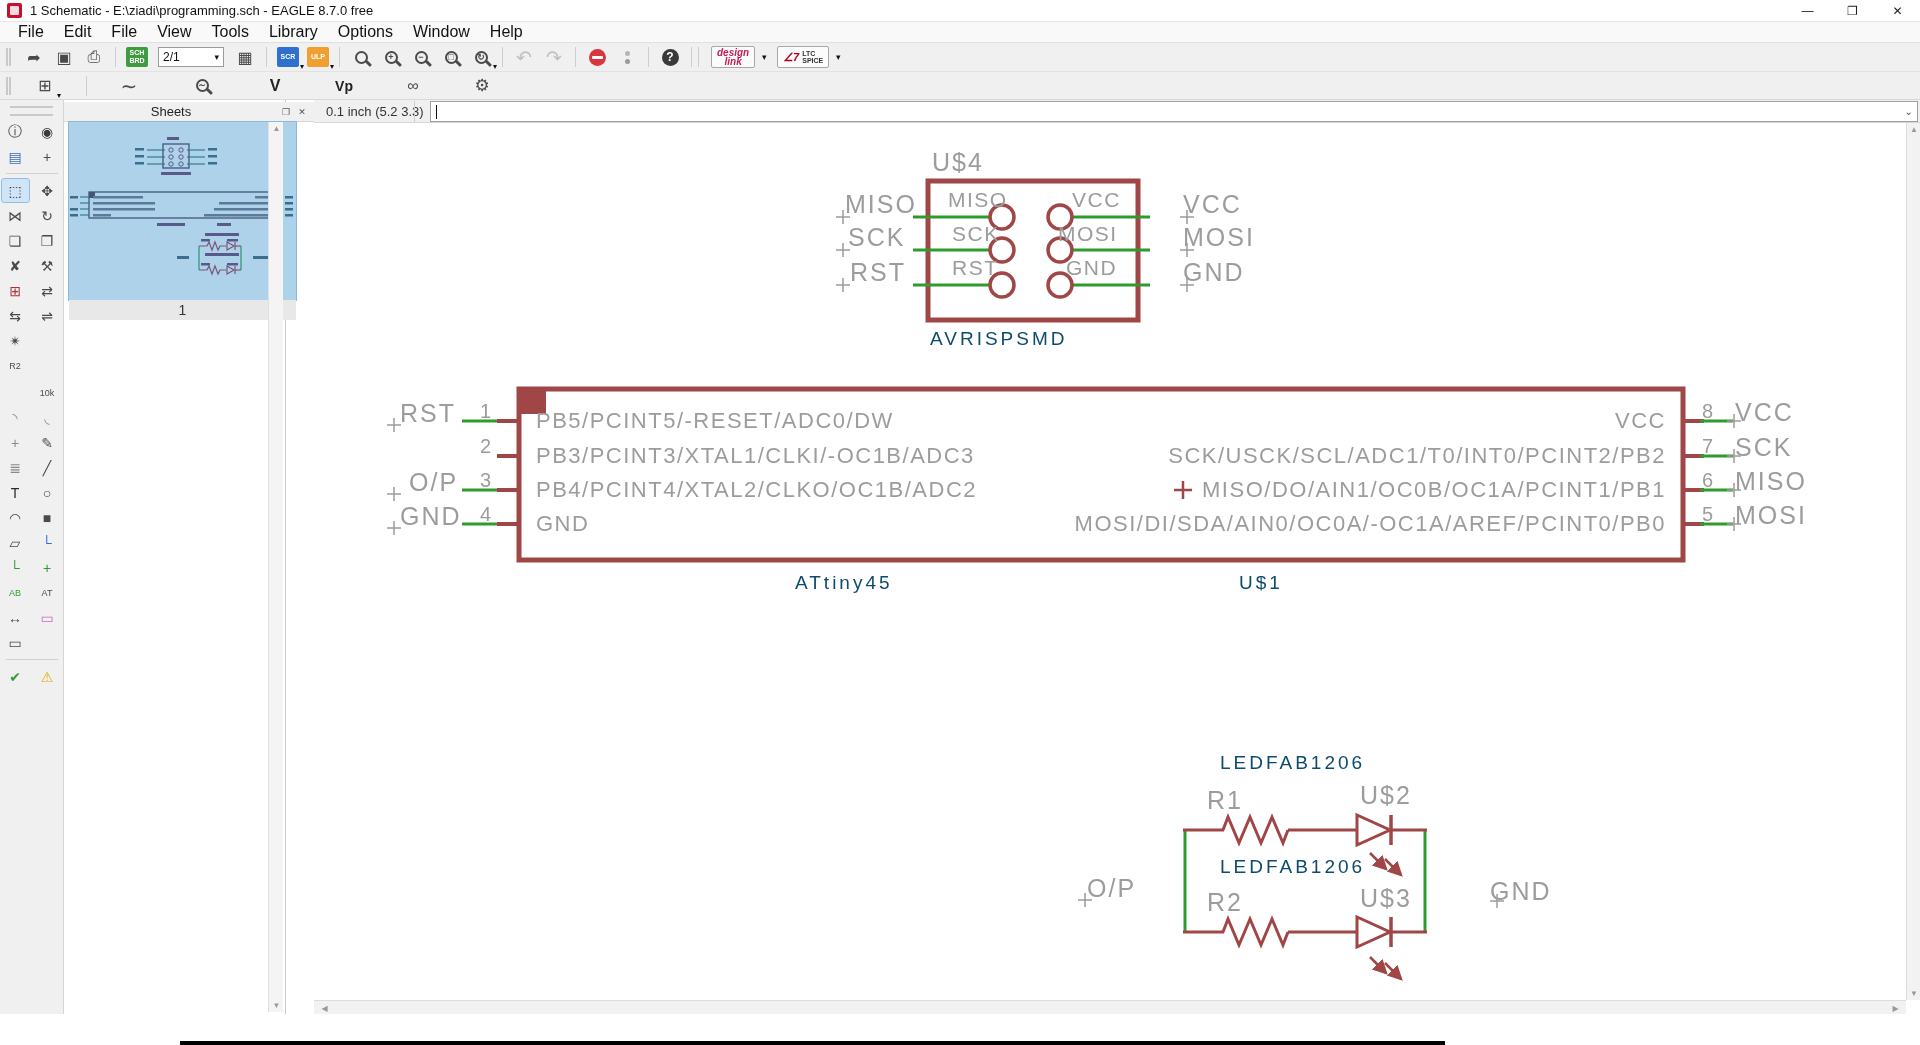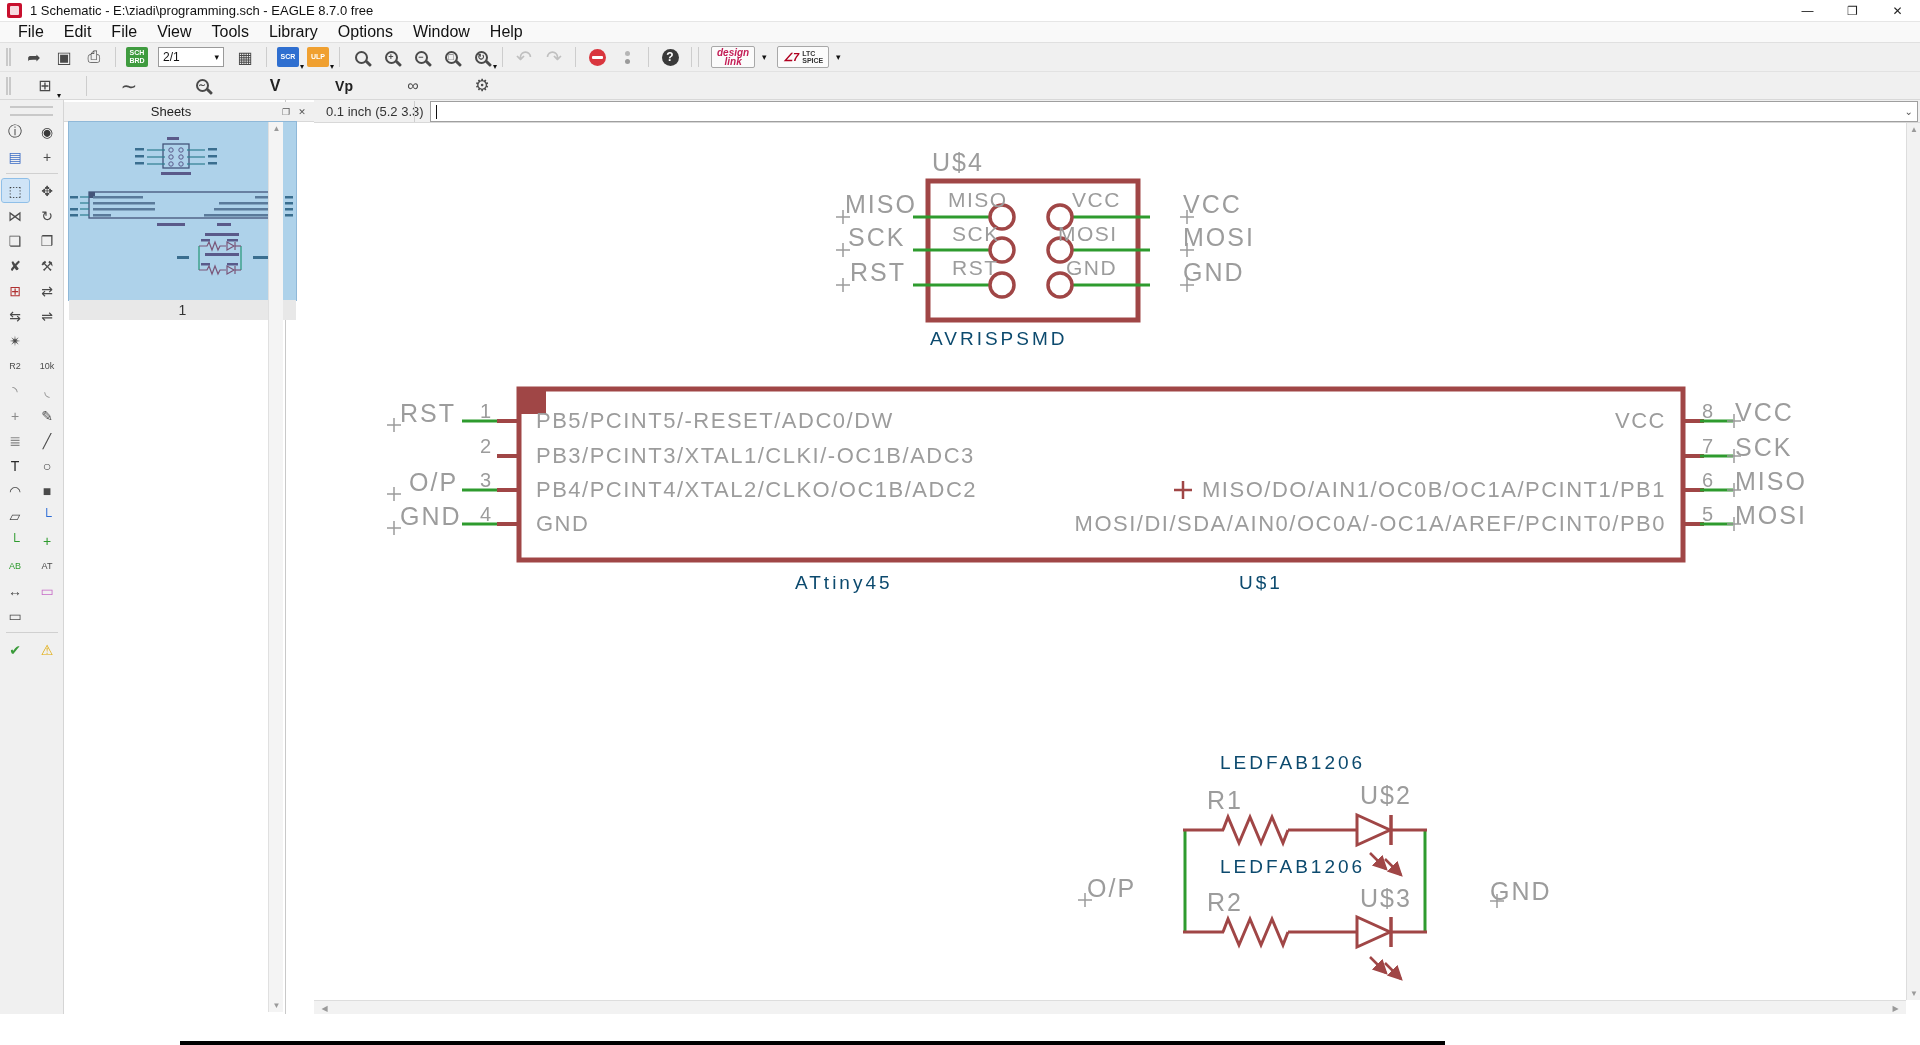--- a/index.html
+++ b/index.html
@@ -238,21 +238,21 @@
         <span class="tool" style="color: rgb(74, 74, 74);">❐</span>
         <span class="tool" style="color: rgb(74, 74, 74);">✘</span>
         <span class="tool" style="color: rgb(74, 74, 74);">⚒</span>
         <span class="tool" style="color: rgb(176, 48, 48);">⊞</span>
         <span class="tool" style="color: rgb(74, 74, 74);">⇄</span>
         <span class="tool" style="color: rgb(74, 74, 74);">⇆</span>
         <span class="tool" style="color: rgb(74, 74, 74);">⇌</span>
         <span class="tool" style="color: rgb(74, 74, 74);">✴</span>
         <span class="tool" style="color: rgb(74, 74, 74);"></span>
         <span class="tool" style="color: rgb(74, 74, 74); font-size: 9px;">R2</span>
-        <span class="tool" style="color: rgb(74, 74, 74); font-size: 9px;">10k</span>
+        <span class="tool" style="color: rgb(74, 74, 74); font-size: 9px; margin-top: 27px;">10k</span>
         <span class="tool" style="color: rgb(138, 138, 138);">◝</span>
         <span class="tool" style="color: rgb(138, 138, 138);">◟</span>
         <span class="tool" style="color: rgb(138, 138, 138);">+</span>
         <span class="tool" style="color: rgb(74, 74, 74);">✎</span>
         <span class="tool" style="color: rgb(138, 138, 138);">≣</span>
         <span class="tool" style="color: rgb(74, 74, 74);">╱</span>
         <span class="tool" style="color: rgb(42, 42, 42);">T</span>
         <span class="tool" style="color: rgb(74, 74, 74);">○</span>
         <span class="tool" style="color: rgb(74, 74, 74);">◠</span>
         <span class="tool" style="color: rgb(74, 74, 74);">■</span>
@@ -467,20 +467,21 @@
     <div class="slabel" style="left:86px; top:381px;">GND</div>
     <div class="pnum" style="left:150px; top:278px; width:28px; text-align:right;">1</div>
     <div class="pnum" style="left:150px; top:313px; width:28px; text-align:right;">2</div>
     <div class="pnum" style="left:150px; top:347px; width:28px; text-align:right;">3</div>
     <div class="pnum" style="left:150px; top:381px; width:28px; text-align:right;">4</div>
     <div class="sin2" style="left:222px; top:287px;">PB5/PCINT5/-RESET/ADC0/DW</div>
     <div class="sin2" style="left:222px; top:322px;">PB3/PCINT3/XTAL1/CLKI/-OC1B/ADC3</div>
     <div class="sin2" style="left:222px; top:356px;">PB4/PCINT4/XTAL2/CLKO/OC1B/ADC2</div>
     <div class="sin2" style="left:222px; top:390px;">GND</div>
     <div class="sin2" style="right:240px; top:287px;">VCC</div>
+    <div class="sin2" style="right:240px; top:322px;">SCK/USCK/SCL/ADC1/T0/INT0/PCINT2/PB2</div>
     <div class="sin2" style="right:240px; top:356px;">MISO/DO/AIN1/OC0B/OC1A/PCINT1/PB1</div>
     <div class="sin2" style="right:240px; top:390px;">MOSI/DI/SDA/AIN0/OC0A/-OC1A/AREF/PCINT0/PB0</div>
     <div class="pnum" style="left:1388px; top:278px;">8</div>
     <div class="pnum" style="left:1388px; top:313px;">7</div>
     <div class="pnum" style="left:1388px; top:347px;">6</div>
     <div class="pnum" style="left:1388px; top:381px;">5</div>
     <div class="slabel" style="left:1421px; top:277px;">VCC</div>
     <div class="slabel" style="left:1421px; top:312px;">SCK</div>
     <div class="slabel" style="left:1421px; top:346px;">MISO</div>
     <div class="slabel" style="left:1421px; top:380px;">MOSI</div>

